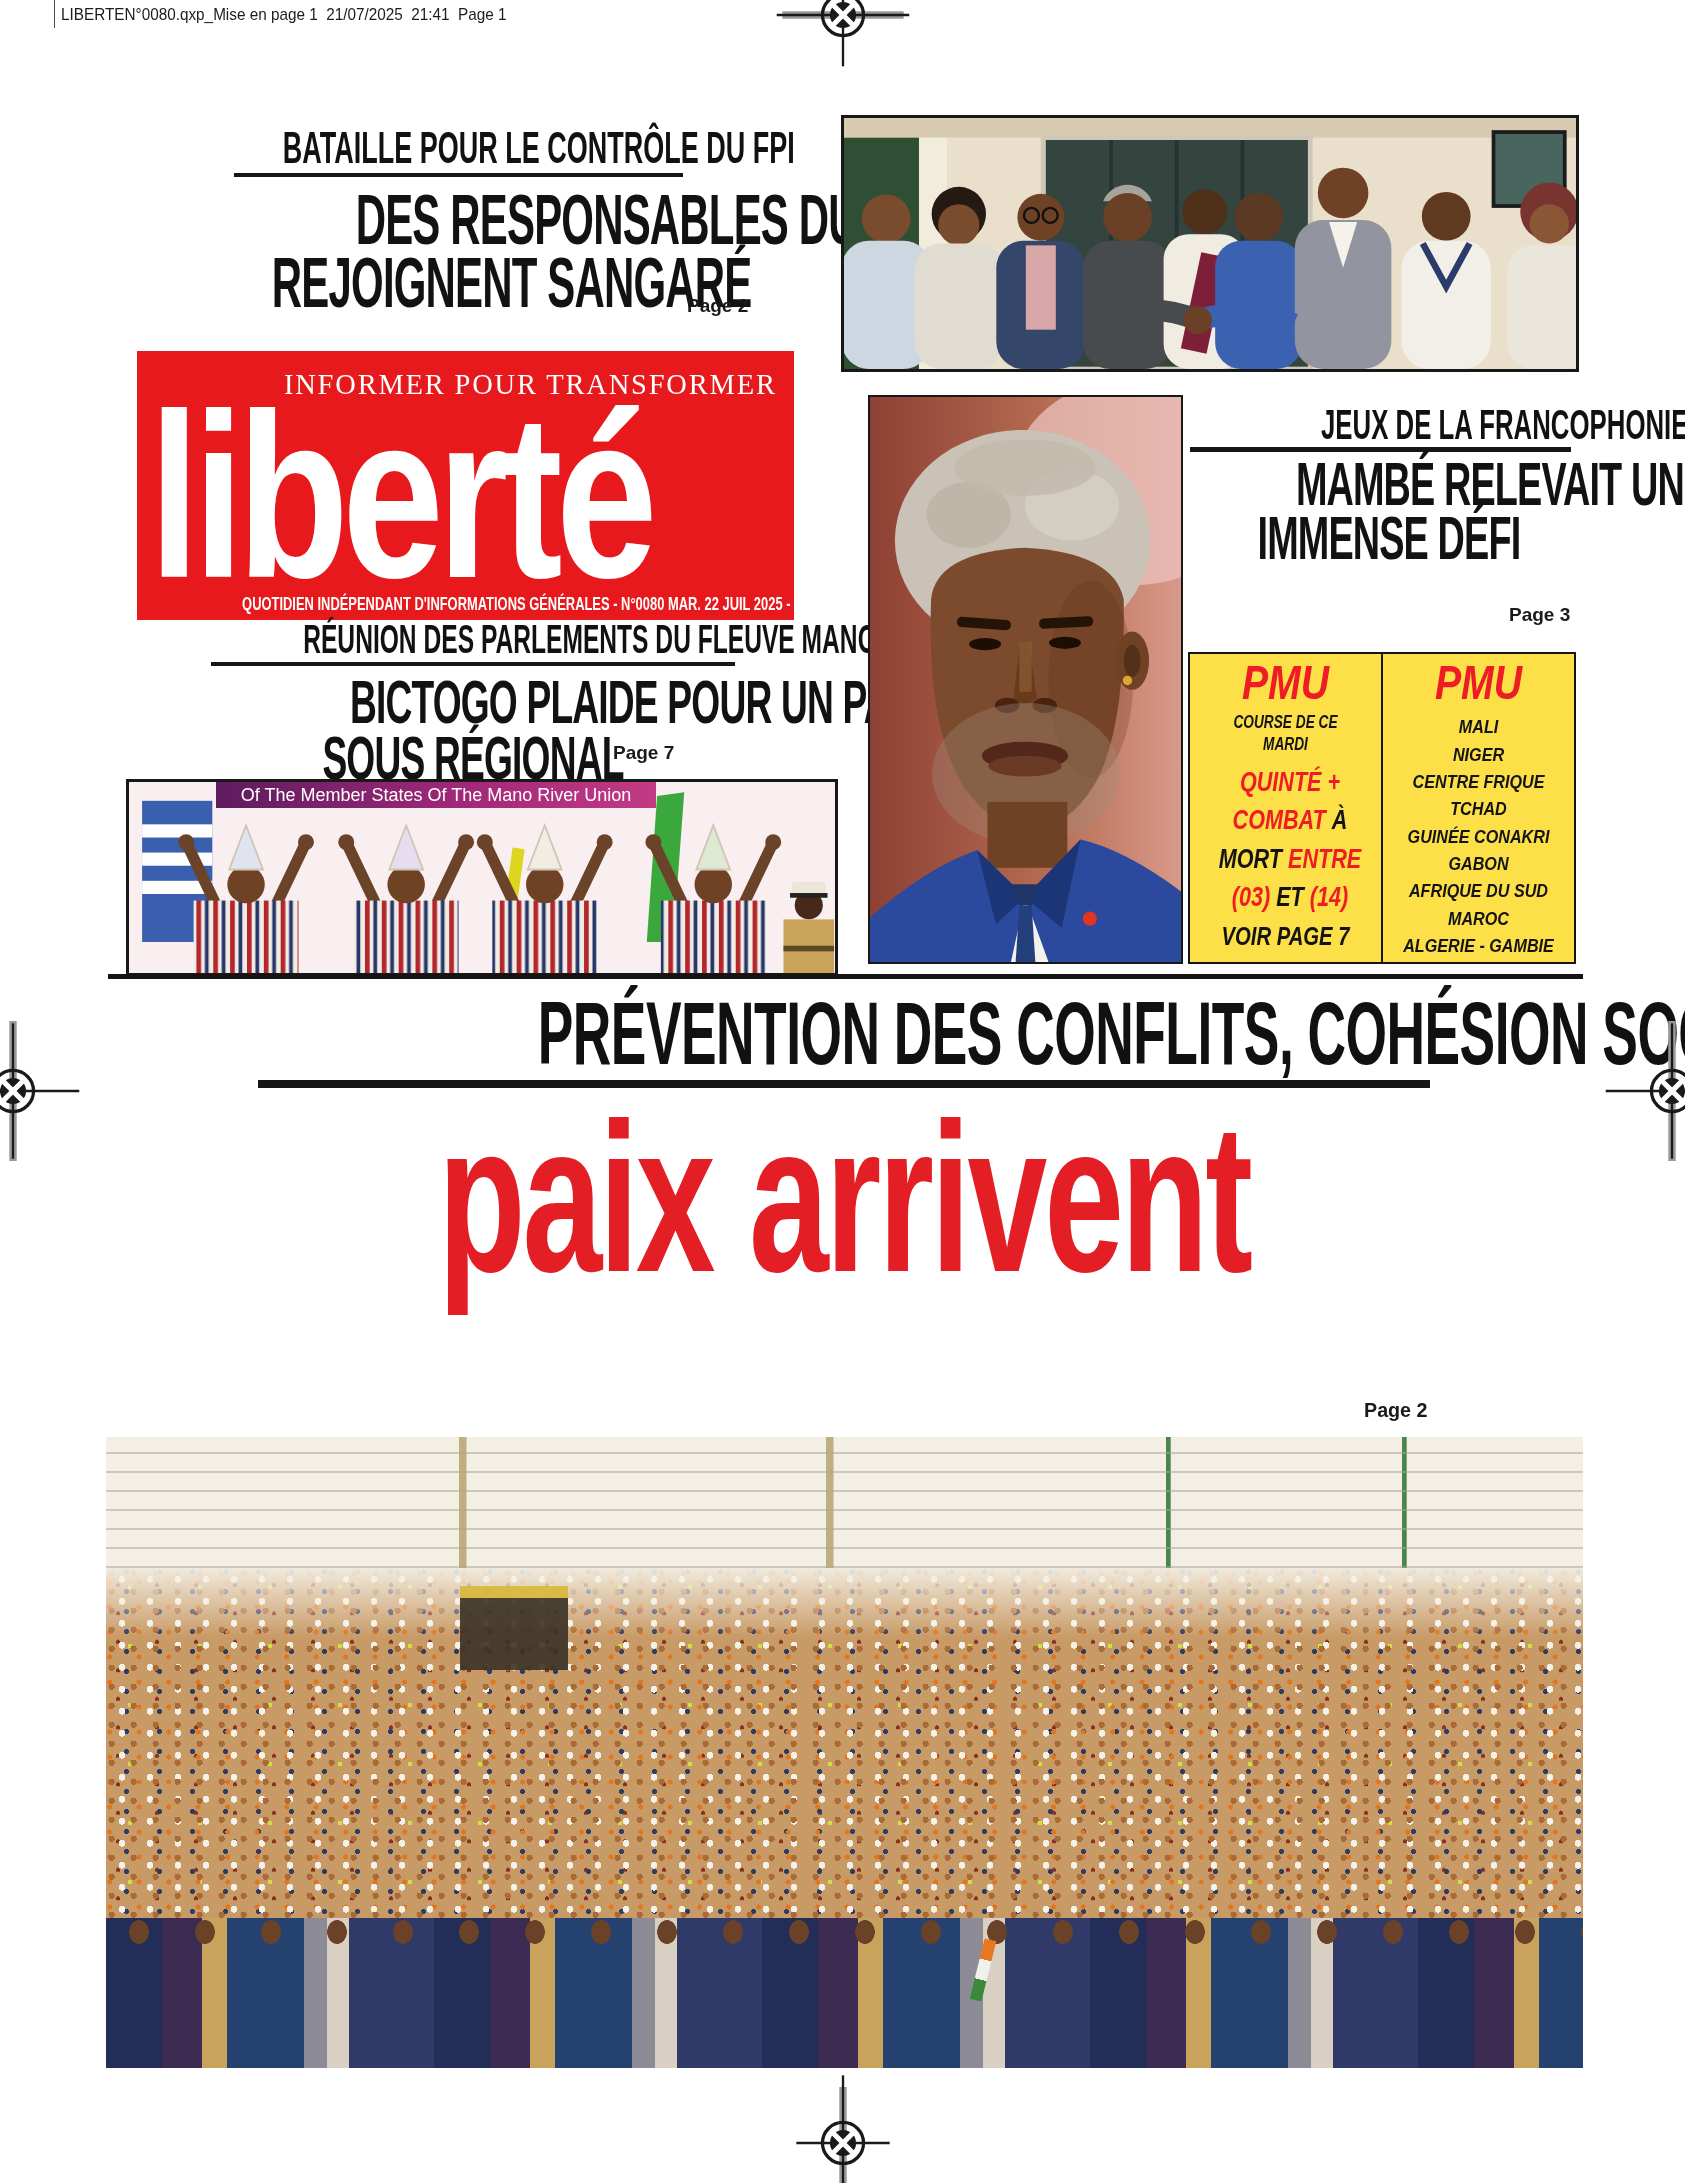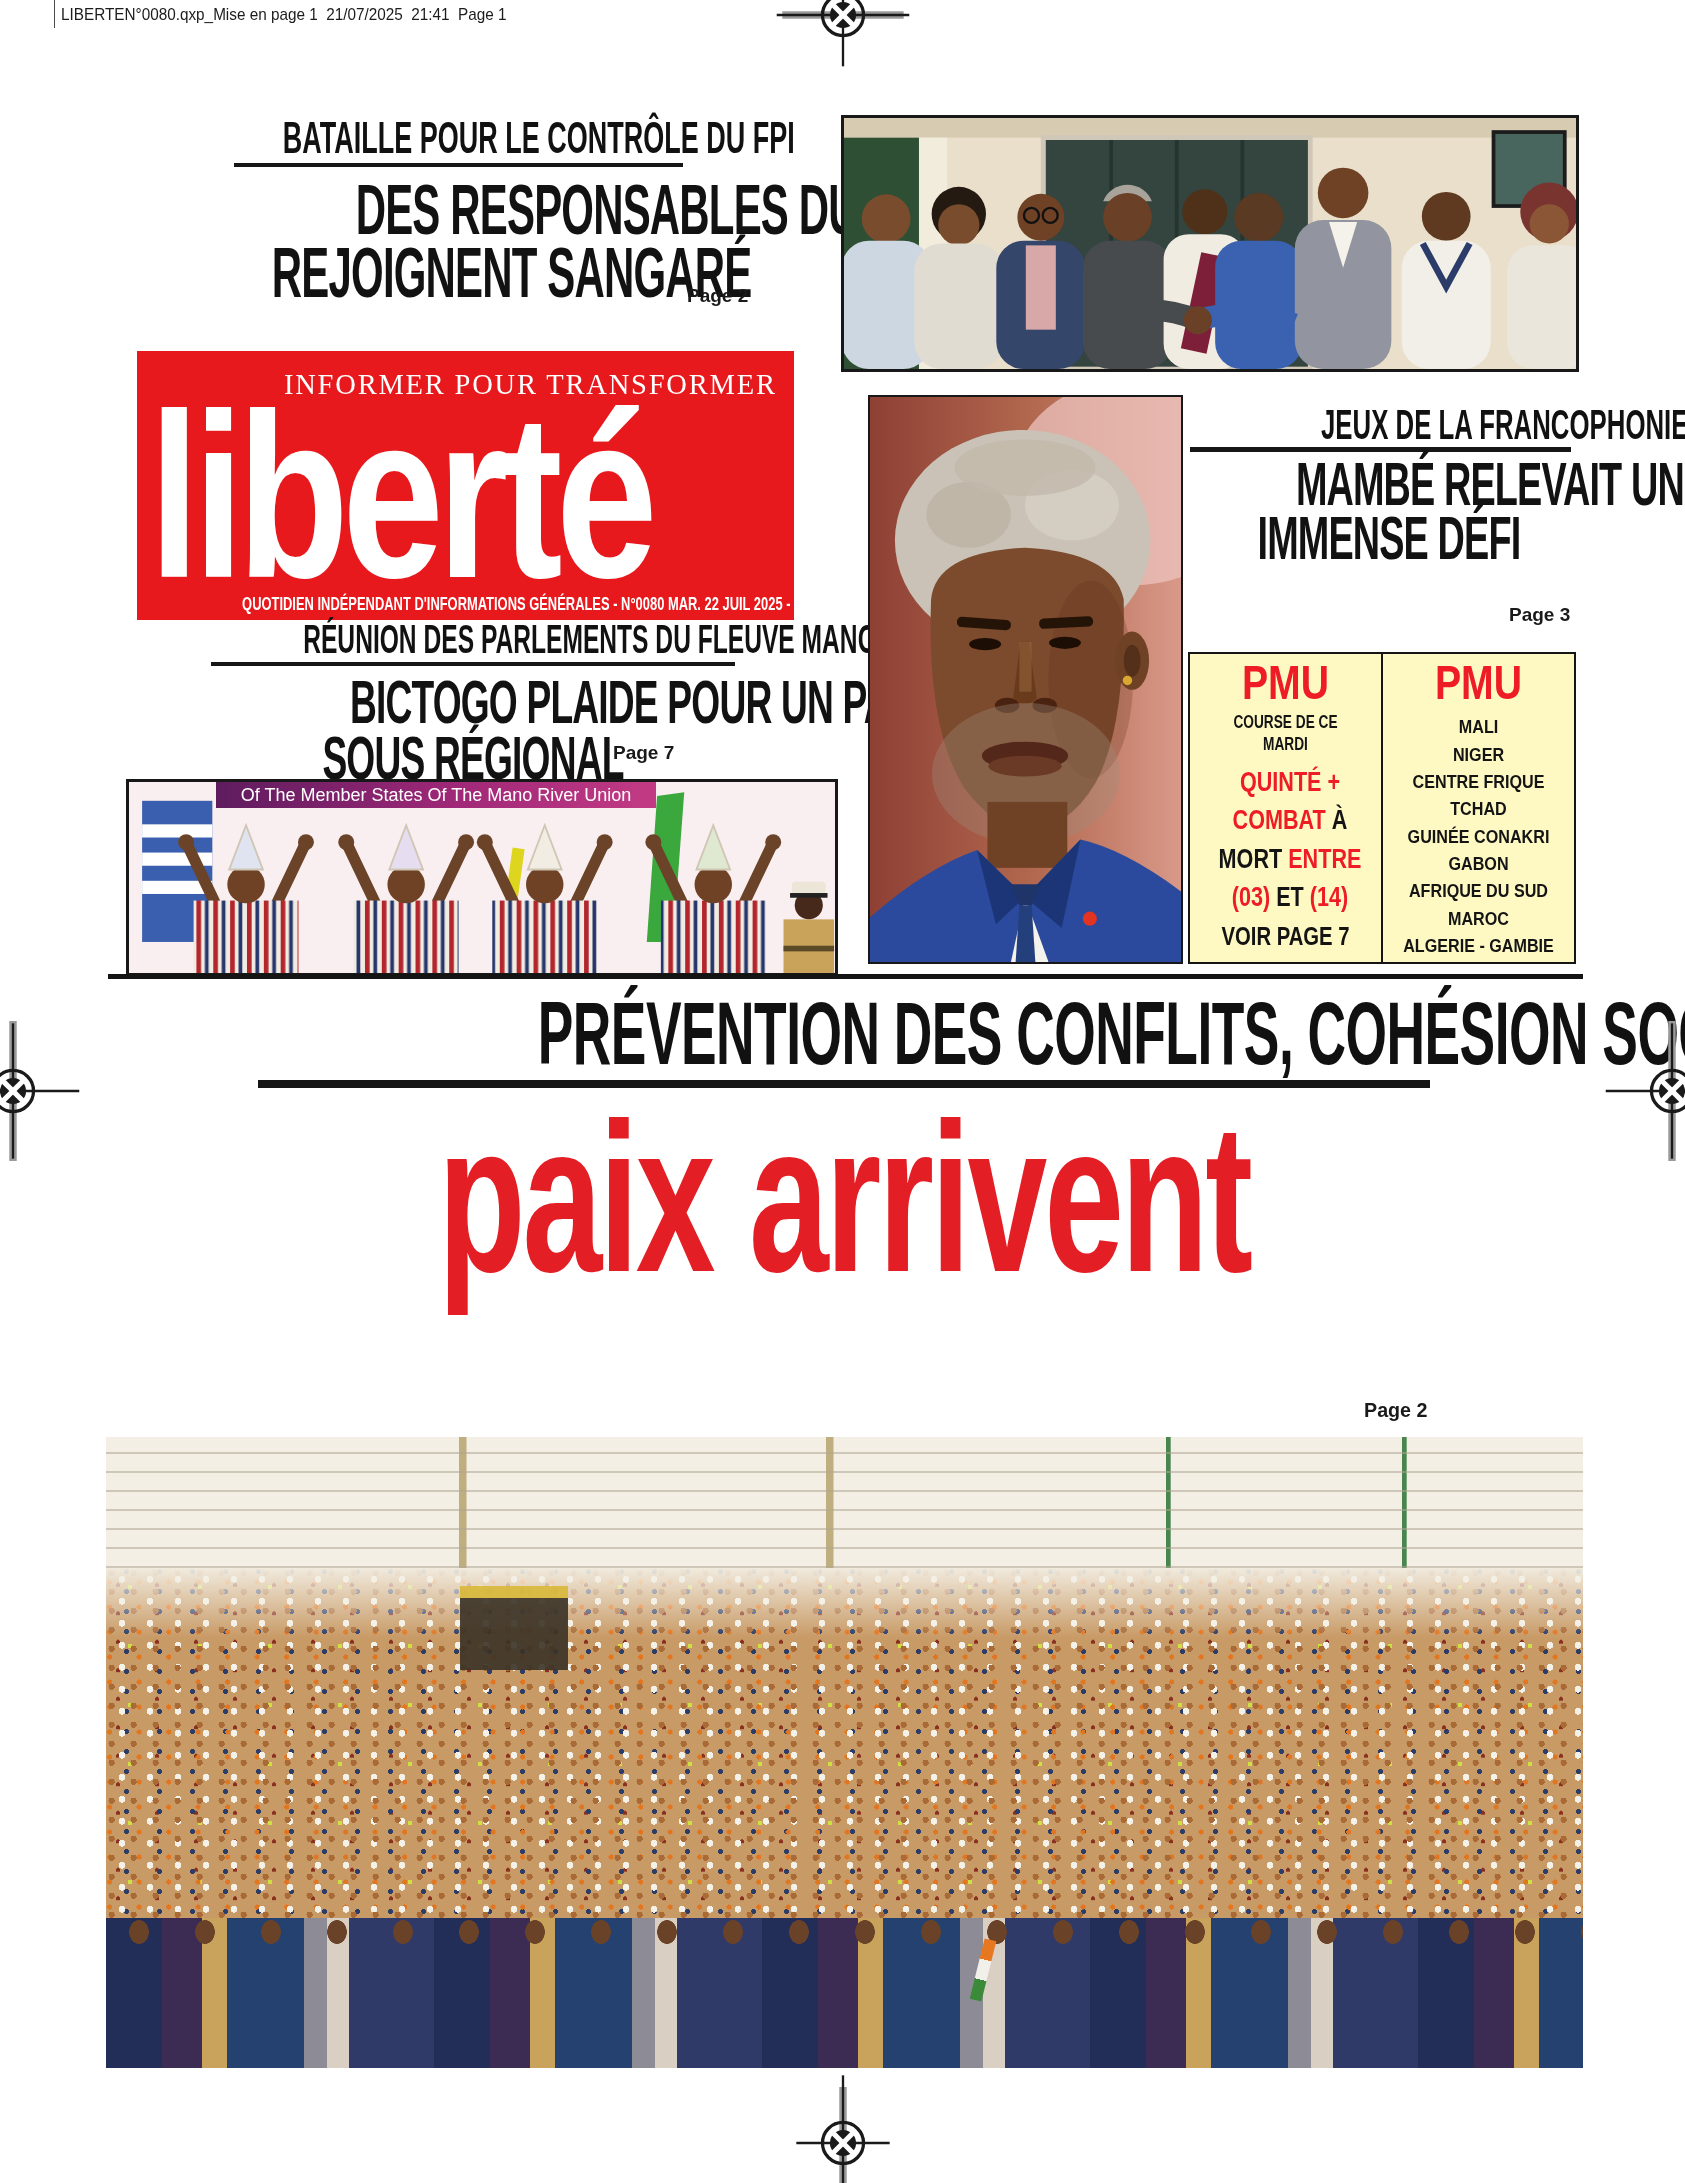--- a/index.html
+++ b/index.html
@@ -13,21 +13,21 @@
   .regmark{position:absolute;z-index:9;}
 
   
   .story{position:absolute;text-align:center;}
   .kicker{font-weight:700;line-height:.9;color:#111;}
   .krule{height:4.2px;background:#161616;margin:4.7px auto 0;}
   .headline{font-weight:800;color:#121212;letter-spacing:-1.4px;}
   .hl{line-height:.9;}
   .pageref{position:absolute;font-size:19px;font-weight:700;color:#1a1a1a;letter-spacing:0;}
 
-  #story-fpi{left:112px;top:118px;width:693px;}
+  #story-fpi{left:112px;top:128px;width:693px;}
   #story-fpi .kicker{font-size:45px;}
   #story-fpi .krule{width:449px;}
   #story-fpi .headline{font-size:70px;margin-top:12px;}
   #story-fpi .pageref{left:575px;top:167px;}
 
   #story-mano{left:112px;top:621px;width:721px;}
   #story-mano .kicker{font-size:41px;}
   #story-mano .krule{width:524px;margin-top:3.7px;}
   #story-mano .headline{font-size:62px;margin-top:8.4px;}
   #story-mano .pageref{left:501px;top:121px;}
@@ -60,22 +60,22 @@
   figure{margin:0;}
   .photo{position:absolute;border:3.3px solid #181818;box-sizing:border-box;overflow:hidden;background:#ddd;}
   #photo-top{left:841px;top:115px;width:738px;height:257px;}
   #photo-mano{left:126px;top:779px;width:712px;height:197px;}
   #photo-portrait{left:868px;top:395px;width:315px;height:569px;border-width:2.8px;}
   .photo svg{display:block;width:100%;height:100%;}
   .mano-banner{position:absolute;left:87px;top:0;width:440px;height:26px;line-height:26px;text-align:center;
                background:linear-gradient(90deg,#5e1c5e,#a02878 55%,#c23a84);color:#fff;font-size:18px;font-weight:400;}
 
   
-  #pmu{position:absolute;left:1188px;top:652px;width:388px;height:312px;background:#fef9c3;
-       border:2.8px solid #151515;box-sizing:border-box;display:flex;}
+  #pmu{position:absolute;left:1188px;top:652px;width:388px;height:312px;background:#fde047;
+       border:2.8px solid #151515;box-sizing:border-box;display:flex;font-style:italic;}
   .pmu-box{position:relative;flex:1;text-align:center;padding-top:3.7px;}
   .pmu-l{border-right:2.8px solid #151515;}
   .pmu-title{font-size:49px;font-weight:800;color:#ee1c24;line-height:1;display:inline-block;transform:scaleX(.8);}
   .pmu-sub{font-size:19px;font-weight:800;margin-top:4.7px;transform:scaleX(.72);}
   .pmu-lines{margin-top:11.2px;padding-left:9px;}
   .pmu-line{font-size:27px;font-weight:800;margin:7.5px 0;white-space:nowrap;transform:scaleX(.8);}
   .seg-red{color:#ee1c24;} .seg-black{color:#141414;}
   .pmu-footer{position:absolute;left:0;right:0;bottom:10.3px;font-size:26px;font-weight:800;transform:scaleX(.78);}
   .pmu-countries{margin-top:6.6px;}
   .pmu-country{font-size:19px;font-weight:800;line-height:1.44;white-space:nowrap;transform:scaleX(.85);}

